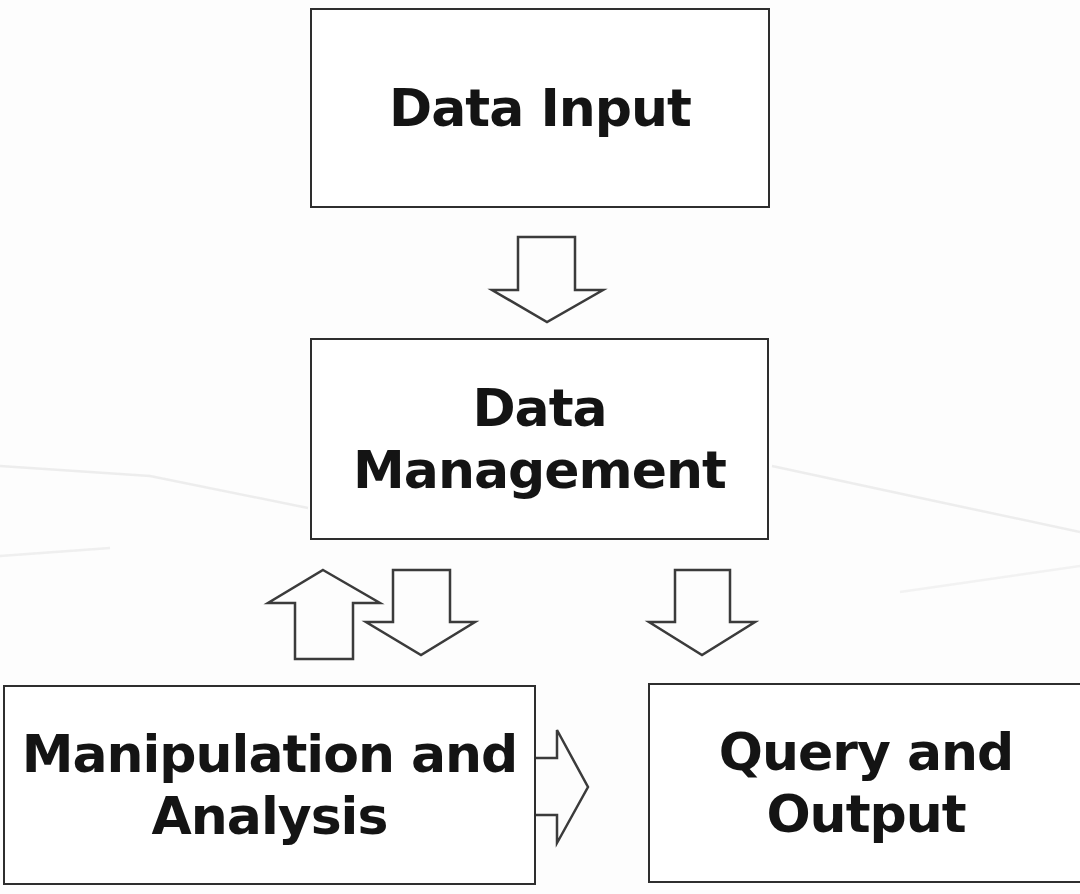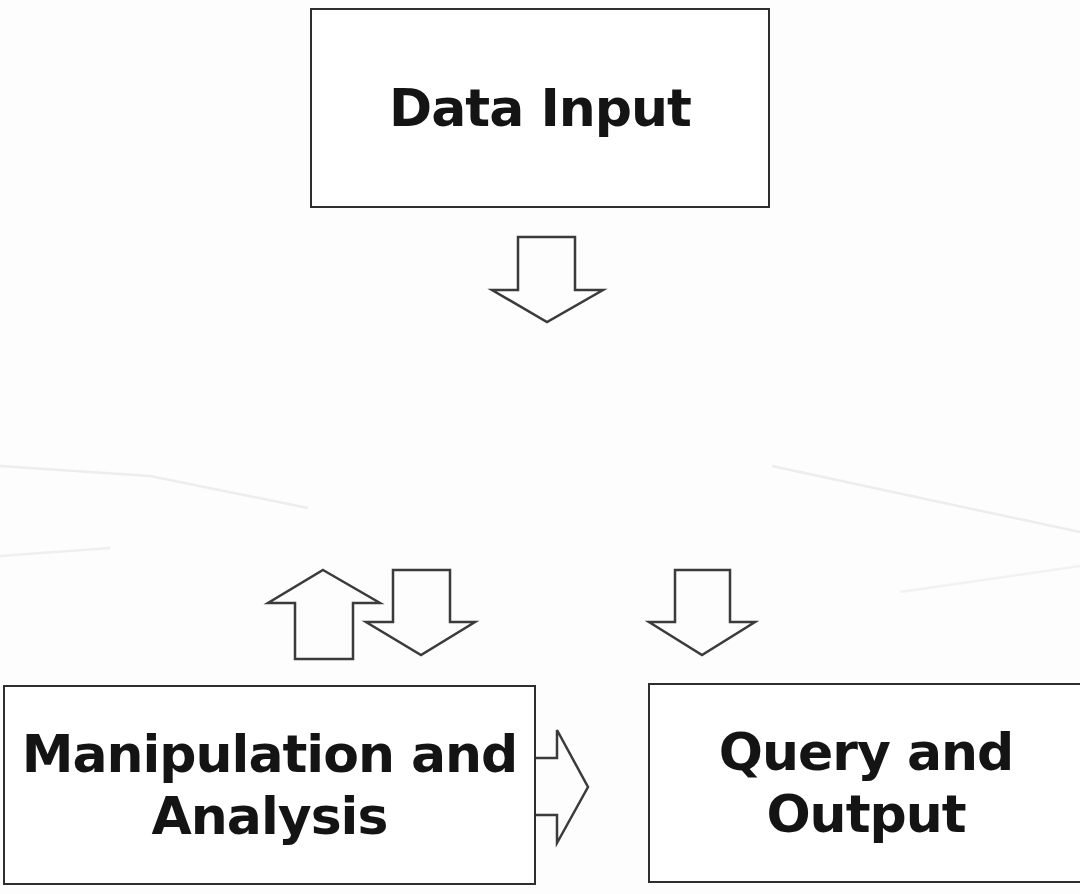--- a/index.html
+++ b/index.html
@@ -74,20 +74,23 @@
 
     <polygon class="block-arrow" points="675,570 730,570 730,622 755,622 702,655 649,622 675,622"></polygon>
 
     <polygon class="block-arrow" points="507,758 557,758 557,730 588,787 557,843 557,815 507,815"></polygon>
   </svg>
 
   <div class="node node-data-input">
     <span>Data Input</span>
   </div>
 
+  <div class="node node-data-management">
+    <span>Data Management</span>
+  </div>
 
   <div class="node node-manipulation">
     <span>Manipulation and Analysis</span>
   </div>
 
   <div class="node node-query-output">
     <span>Query and Output</span>
   </div>
 
 </div>

